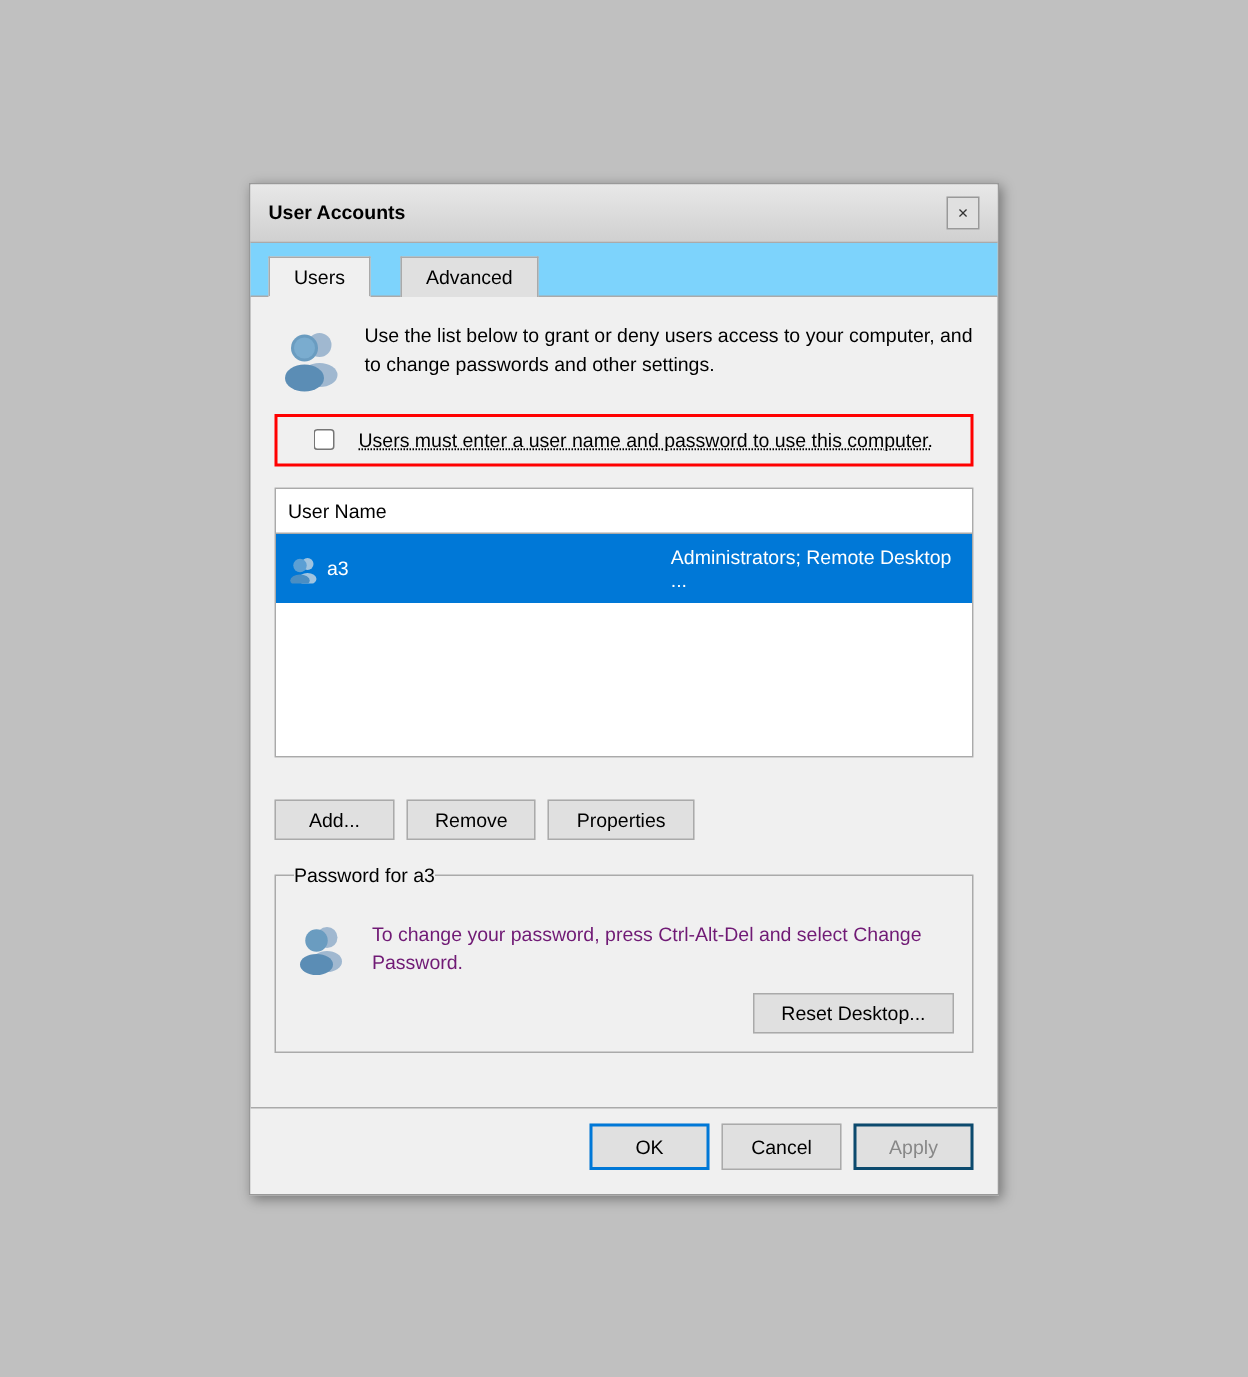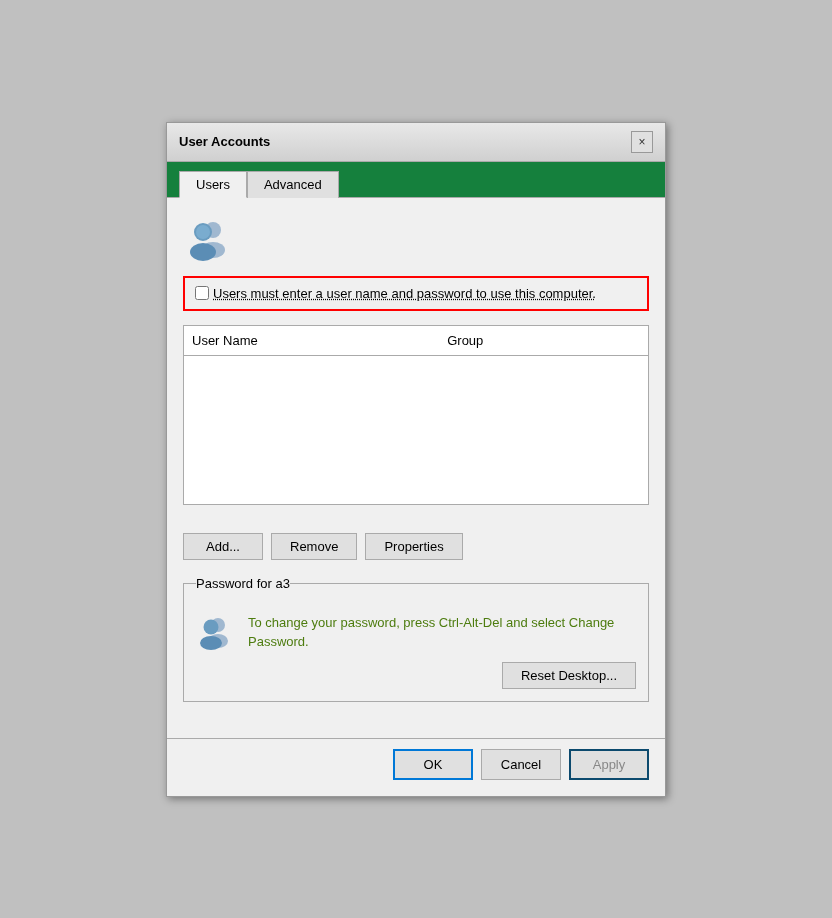--- a/index.html
+++ b/index.html
@@ -51,22 +51,22 @@
       display: flex;
       align-items: center;
       justify-content: center;
       font-size: 12px;
       color: #333;
     }
 
     .tabs {
       display: flex;
       padding: 8px 12px 0;
-      gap: 0;
-      background: #15803d;
+      gap: 20px;
+      background: #7dd3fc;
       border-bottom: 1px solid #aaa;
     }
 
     .tab {
       padding: 5px 16px;
       border: 1px solid #aaa;
       border-bottom: none;
       background: #e0e0e0;
       cursor: pointer;
       font-size: 13px;
@@ -99,25 +99,25 @@
     }
 
     .info-text {
       font-size: 13px;
       color: #000;
       line-height: 1.5;
     }
 
     .checkbox-highlighted {
       border: 2px solid red;
-      padding: 8px 10px;
+      padding: 8px 24px;
       margin-bottom: 14px;
       display: flex;
       align-items: center;
-      gap: 4px;
+      gap: 16px;
       background: #f0f0f0;
     }
 
     .checkbox-highlighted input[type="checkbox"] {
       width: 14px;
       height: 14px;
       cursor: pointer;
     }
 
     .checkbox-label {
@@ -235,21 +235,21 @@
     }
 
     .password-icon {
       width: 40px;
       height: 40px;
       flex-shrink: 0;
     }
 
     .password-text {
       font-size: 13px;
-      color: #4d7c0f;
+      color: #701a75;
       line-height: 1.5;
       flex: 1;
     }
 
     .password-btn-row {
       display: flex;
       justify-content: flex-end;
       margin-top: 10px;
     }
 
@@ -318,32 +318,45 @@
       <svg class="user-icon" viewBox="0 0 48 48" xmlns="http://www.w3.org/2000/svg">
 
         <circle cx="30" cy="16" r="8" fill="#a0b8d0"></circle>
         <ellipse cx="30" cy="36" rx="12" ry="8" fill="#a0b8d0"></ellipse>
 
         <circle cx="20" cy="18" r="9" fill="#6a9cc0"></circle>
         <ellipse cx="20" cy="38" rx="13" ry="9" fill="#5b8db5"></ellipse>
 
         <circle cx="20" cy="18" r="7" fill="#7aaccf"></circle>
       </svg>
+      <p class="info-text">Use the list below to grant or deny users access to your computer, and to change passwords and other settings.</p>
     </div>
 
     <div class="checkbox-highlighted">
       <input type="checkbox" id="users-checkbox" style="">
       <label class="checkbox-label" for="users-checkbox">Users must enter a user name and password to use this computer.</label>
     </div>
 
 
     <div class="user-table">
       <div class="table-header">
         <div class="th">User Name</div>
-        <div class="th">Group</div>
+      </div>
+      <div class="table-row">
+        <div class="td">
+
+          <svg class="row-icon" viewBox="0 0 20 20" xmlns="http://www.w3.org/2000/svg">
+            <circle cx="13" cy="7" r="4" fill="#a0c4e0"></circle>
+            <ellipse cx="13" cy="17" rx="6" ry="4" fill="#a0c4e0"></ellipse>
+            <circle cx="8" cy="8" r="4.5" fill="#5b9fd4"></circle>
+            <ellipse cx="8" cy="18" rx="6.5" ry="4" fill="#4a8ec3"></ellipse>
+          </svg>
+          <span>a3</span>
+        </div>
+        <div class="td">Administrators; Remote Desktop ...</div>
       </div>
     </div>
 
     <div class="button-row">
       <button class="btn">Add...</button>
       <button class="btn">Remove</button>
       <button class="btn">Properties</button>
     </div>
 
     <fieldset class="password-group">

